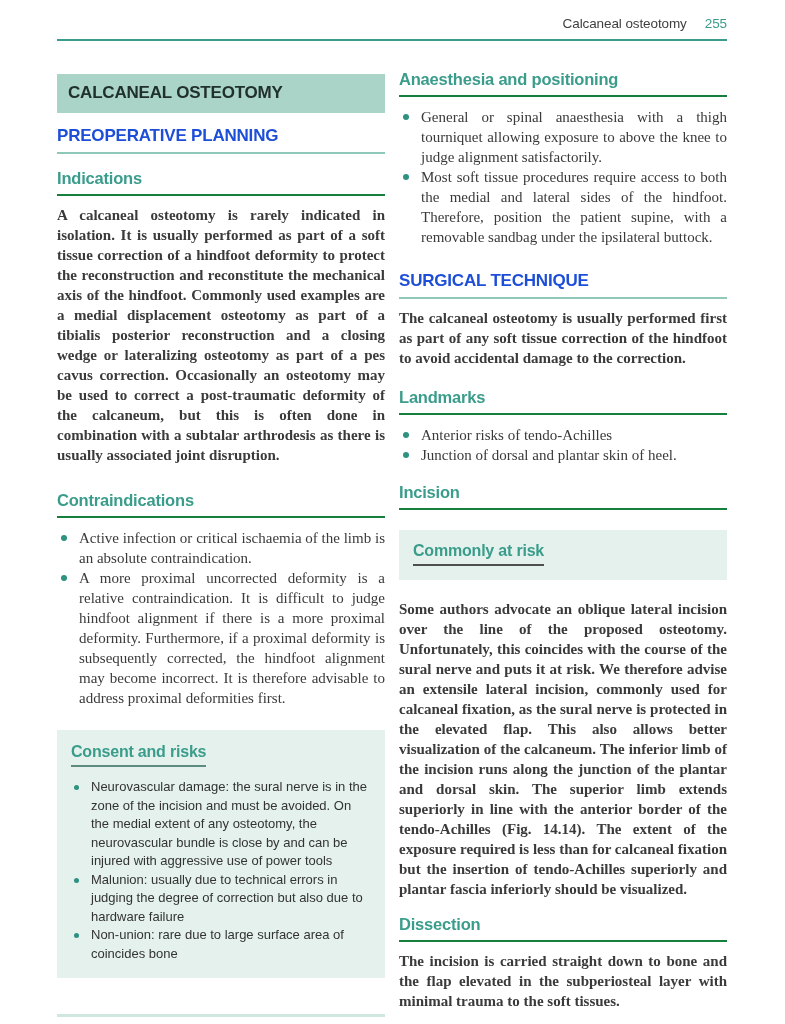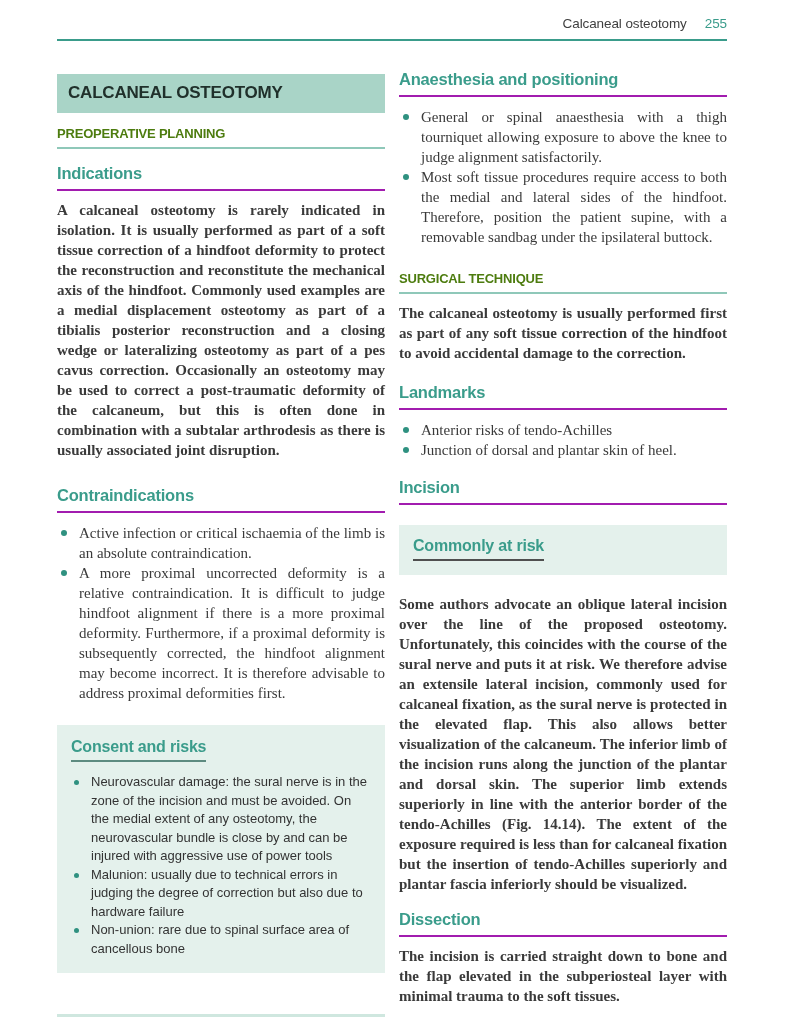--- a/index.html
+++ b/index.html
@@ -32,28 +32,28 @@
   
   .chapter-box {
     margin-top:32px; background:#a9d4c7; color:#20302b;
     font-family:"Liberation Sans", sans-serif; font-weight:bold;
     font-size:17px; letter-spacing:-0.2px;
     padding:9px 11px 10px;
   }
   .h-major {
     margin-top:13px; padding-bottom:6px;
     font-family:"Liberation Sans", sans-serif; font-weight:bold;
-    font-size:13px; letter-spacing:-0.2px; color:#4d7c0f;
+    font-size:17px; letter-spacing:-0.2px; color:#1d4ed8;
     border-bottom:2px solid #8fc8b9;
   }
   .h-sub {
     margin-top:15px; padding-bottom:6px;
     font-family:"Liberation Sans", sans-serif; font-weight:bold;
     font-size:16.5px; letter-spacing:-0.2px; color:#3a9c8b;
-    border-bottom:2px solid #a21caf;
+    border-bottom:2px solid #15803d;
   }
 
   
   p.body {
     margin:9px 0 0; font-size:15px; line-height:20px;
     text-align:justify; color:#3a3a3a;font-weight:bold;
   }
 
   ul.blist { list-style:none; margin:10px 0 0; padding:0; }
   ul.blist li {
@@ -136,21 +136,21 @@
           <li>
             <span class="dot"></span>
             <span>Neurovascular damage: the sural nerve is in the zone of the incision and must be avoided. On the medial extent of any osteotomy, the neurovascular bundle is close by and can be injured with aggressive use of power tools</span>
           </li>
           <li>
             <span class="dot"></span>
             <span>Malunion: usually due to technical errors in judging the degree of correction but also due to hardware failure</span>
           </li>
           <li>
             <span class="dot"></span>
-            <span>Non-union: rare due to spinal surface area of cancellous bone</span>
+            <span>Non-union: rare due to large surface area of coincides bone</span>
           </li>
         </ul>
       </div>
     </div>
 
     <div class="col col-right">
 
       <div class="h-sub first">Anaesthesia and positioning</div>
       <ul class="blist">
         <li>

